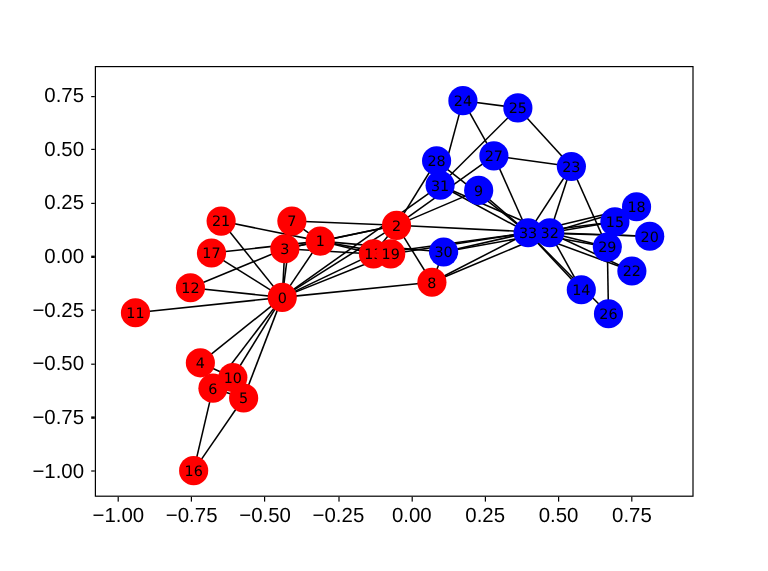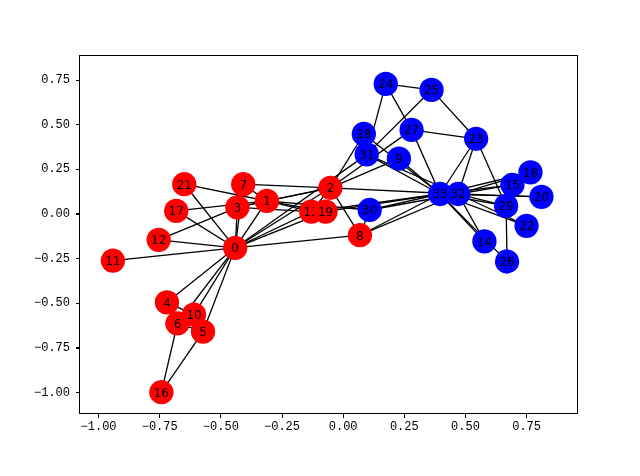--- a/index.html
+++ b/index.html
@@ -48,24 +48,24 @@
   .graph-node text {
     font-family: "DejaVu Sans", sans-serif;
     font-size: 12px;
     fill: #000000;
     text-anchor: middle;
     dominant-baseline: central;
     pointer-events: none;
   }
   .tick-label {
     position: absolute;
-    font-size: 12px;
+    font-size: 17px;
     color: #000000;
     white-space: nowrap;
-    font-family: Liberation Mono, monospace;
+    font-family: Liberation Sans, sans-serif;
   }
   .xtick-label {
     transform: translateX(-50%);
   }
   .ytick-label {
     transform: translateY(-50%);
     text-align: right;
   }
   .tick-mark {
     position: absolute;

